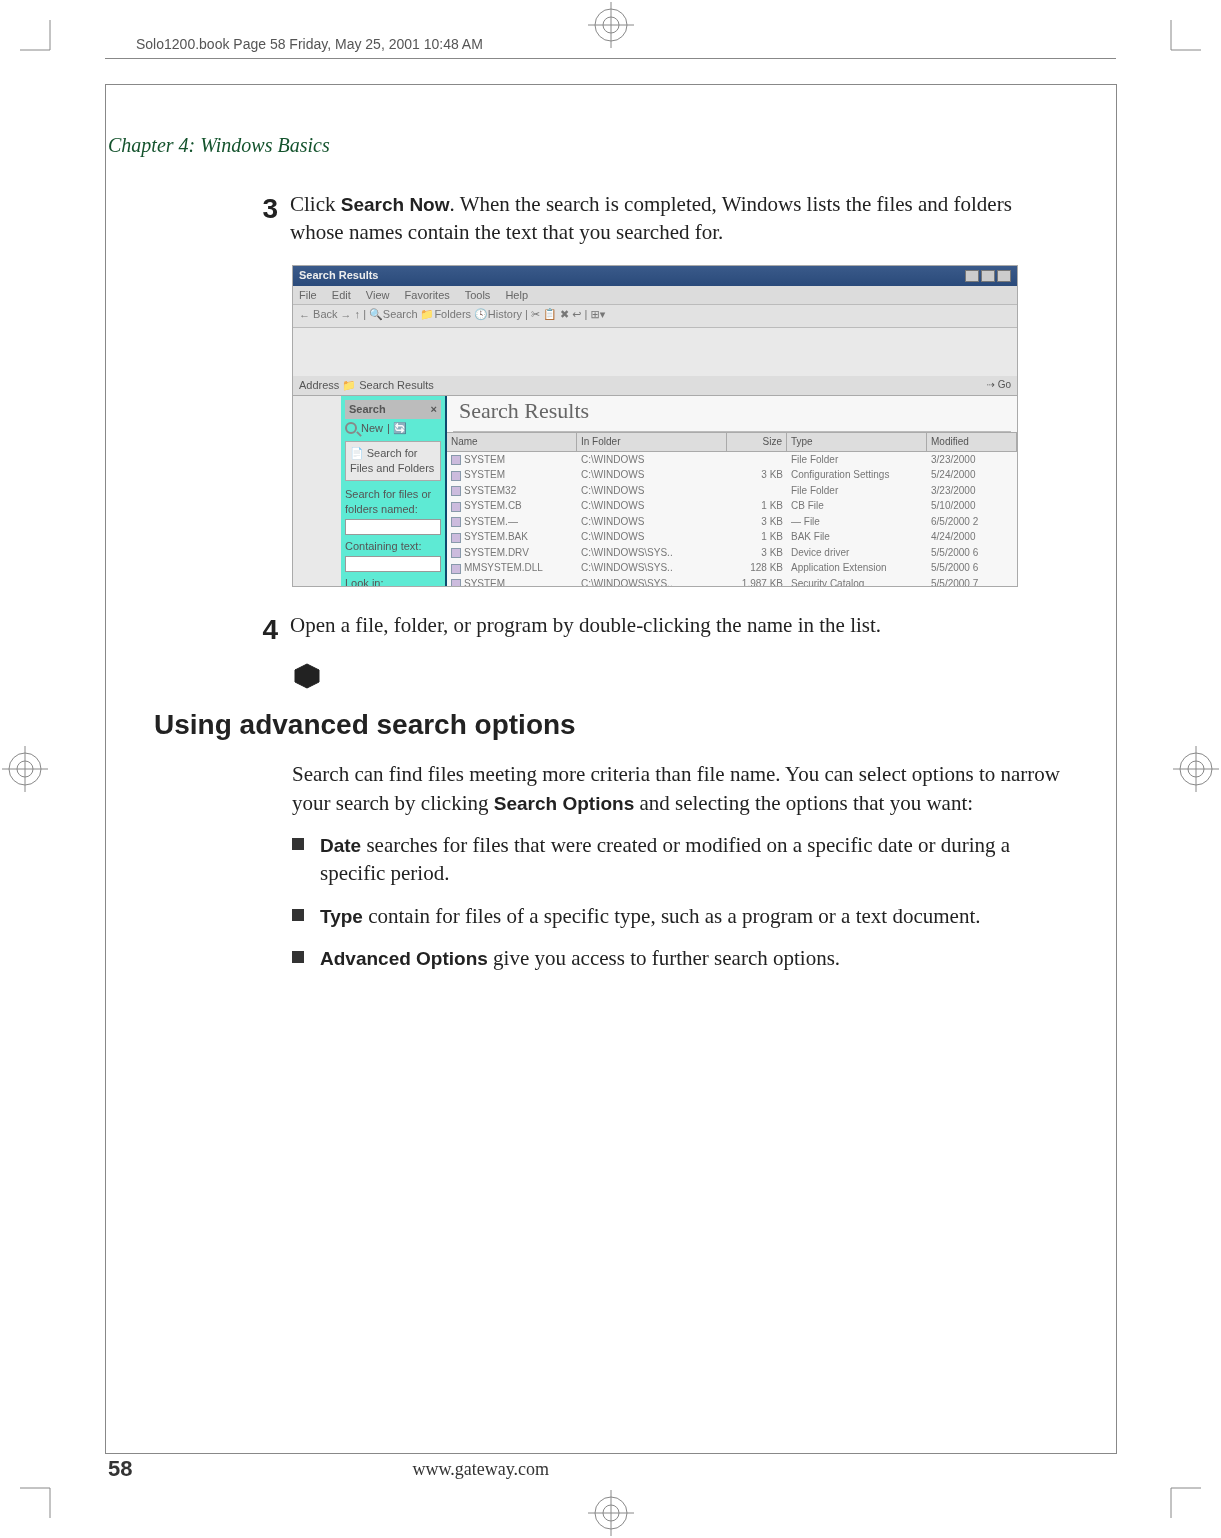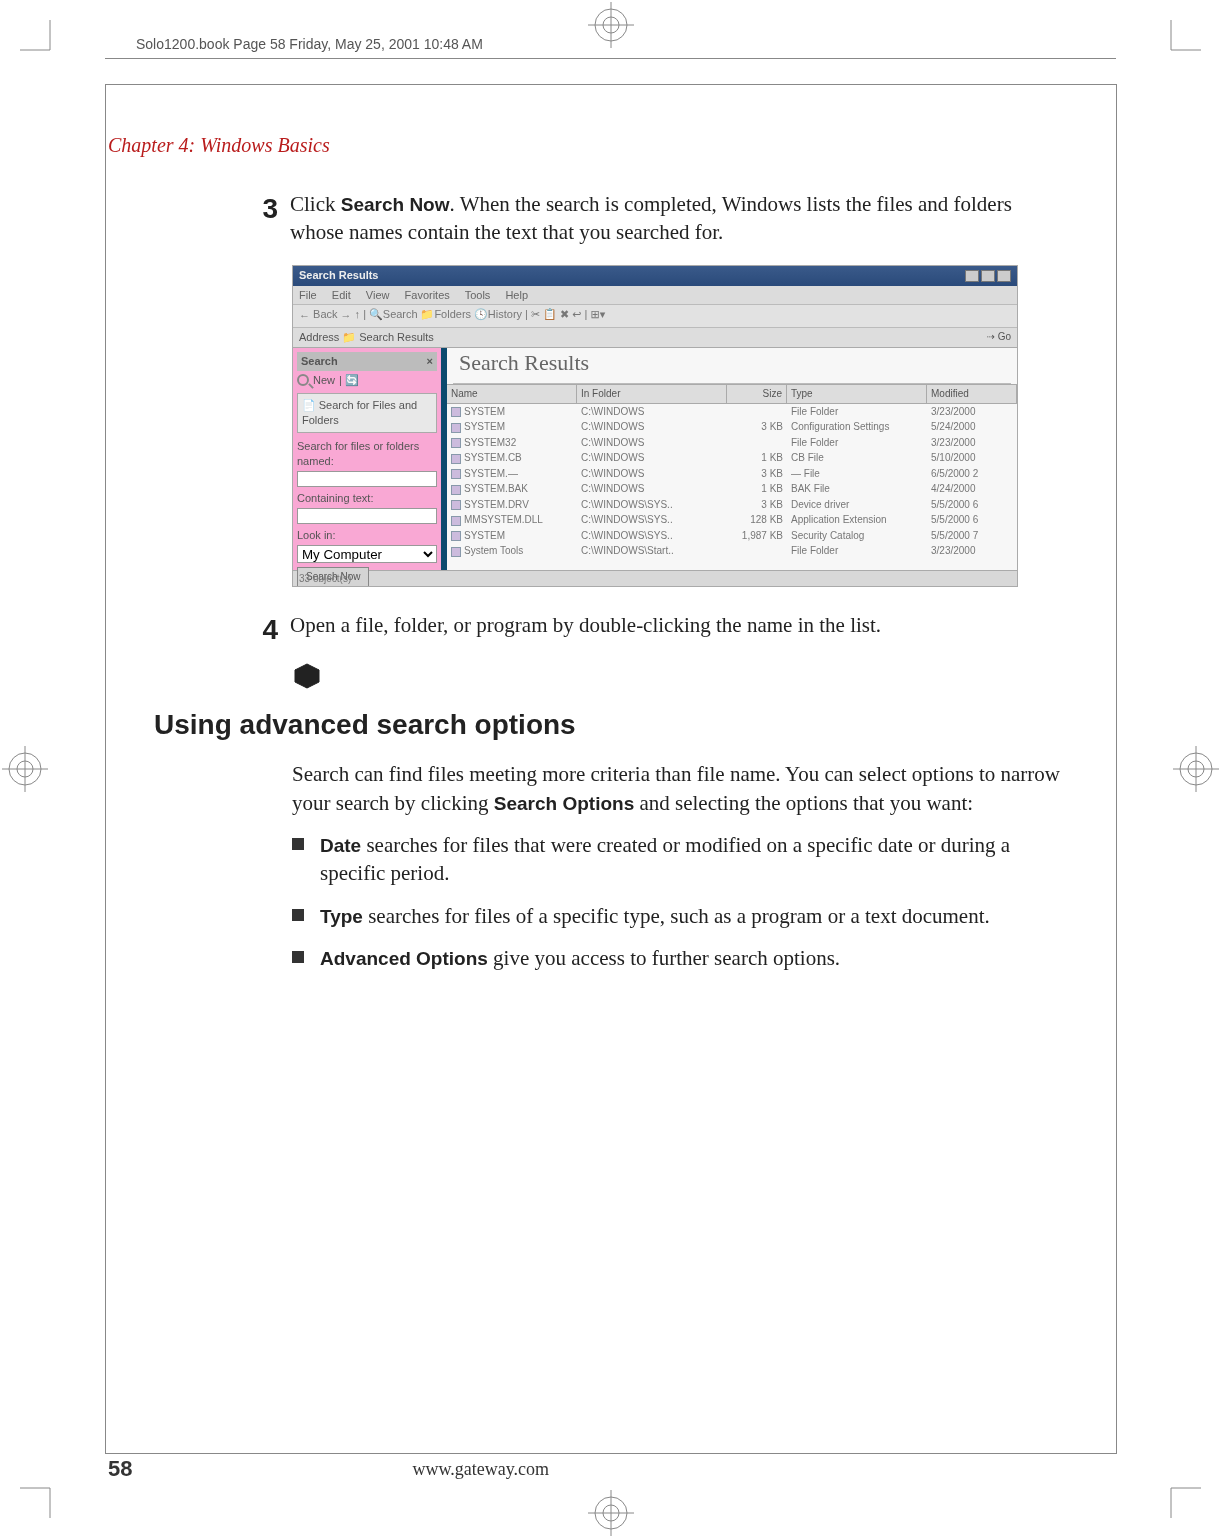--- a/index.html
+++ b/index.html
@@ -56,21 +56,21 @@
     background: white;
     padding: 0 6px;
   }
 
   .chapter {
     position: absolute;
     top: 134px;
     left: 108px;
     font-style: italic;
     font-size: 20px;
-    color: #b91c1c;
+    color: #14532d;
   }
 
   .content {
     position: absolute;
     top: 190px;
     left: 160px;
     width: 900px;
     font-size: 21px;
     line-height: 1.35;
     color: #222;
@@ -111,24 +111,24 @@
     display: flex;
     justify-content: space-between;
     align-items: center;
     font-weight: bold;
   }
   .titlebar .wbtns { display:flex; gap:2px; }
   .wbtn { width:14px; height:12px; background:#ccc; border:1px solid #777; }
   .menubar { height: 18px; background:#dcdcdc; padding:2px 6px; }
   .menubar span { margin-right:12px; color:#666; }
   .toolbar { height:24px; background:#e2e2e2; border-top:1px solid #bbb; border-bottom:1px solid #bbb; padding:2px 6px; color:#777;}
-  .addrbar { height:20px; background:#ddd; padding:2px 6px; display:flex; justify-content:space-between; align-items:center; border-bottom:1px solid #aaa;}
+  .addrbar { height:20px; background:#ddd; padding:2px 6px; display:flex; justify-content:space-between; align-items:center; border-bottom:1px solid #aaa;margin-top:48px;}
   .addrbar .go { font-size:10px; }
   .mainarea { display:flex; height:calc(100% - 82px - 16px); }
-  .leftpane { width:190px; background:#f9a8d4; border-right:6px solid #0c4a6e; padding:4px; }
+  .leftpane { width:190px; background:#5eead4; border-right:2px solid #0c4a6e; padding:4px;margin-left:48px; }
   .leftpane .search-hdr { font-weight:bold; background:#bcbcbc; padding:2px 4px; display:flex; justify-content:space-between;}
   .leftpane .newsrch { display:flex; align-items:center; gap:4px; margin:2px 0 6px; }
   .glass { width:12px;height:12px;border:2px solid #888;border-radius:50%; position:relative;}
   .glass:after{content:"";position:absolute;width:6px;height:2px;background:#888;transform:rotate(45deg);left:9px;top:9px;}
   .leftpane .box { background:#e8e8e8; border:1px solid #aaa; padding:4px; margin-bottom:6px; }
   .leftpane input.txt { width:100%; height:16px; border:1px solid #999; background:white; margin-top:2px;}
   .leftpane select { width:100%; height:18px; border:1px solid #999; background:white; margin-top:2px;}
   .leftpane .btn { display:inline-block; border:1px solid #888; background:#d4d4d4; padding:2px 8px; margin-top:4px; font-size:10px;}
   .rightpane { flex:1; background:#f7f7f7; padding:0; display:flex; flex-direction:column;}
   .righthead { display:flex; align-items:center; gap:8px; padding:6px;}
@@ -391,21 +391,21 @@
   </div>
 
   <h3 class="sub">Using advanced search options</h3>
 
   <div class="para">
     <span>Search can find files meeting more criteria than file name. You can select options to narrow your search by clicking </span><span class="bold-sans">Search Options</span><span> and selecting the options that you want:</span>
   </div>
 
   <ul class="opts">
     <li><span class="bold-sans">Date</span><span> searches for files that were created or modified on a specific date or during a specific period.</span></li>
-    <li><span class="bold-sans">Type</span><span> searches for files of a specific type, such as a program or a text document.</span></li>
+    <li><span class="bold-sans">Type</span><span> contain for files of a specific type, such as a program or a text document.</span></li>
     <li><span class="bold-sans">Advanced Options</span><span> give you access to further search options.</span></li>
   </ul>
 
 </div>
 
 <div class="footer">
   <span class="pagenum">58</span>
   <span class="footurl">www.gateway.com</span>
 </div>
 

